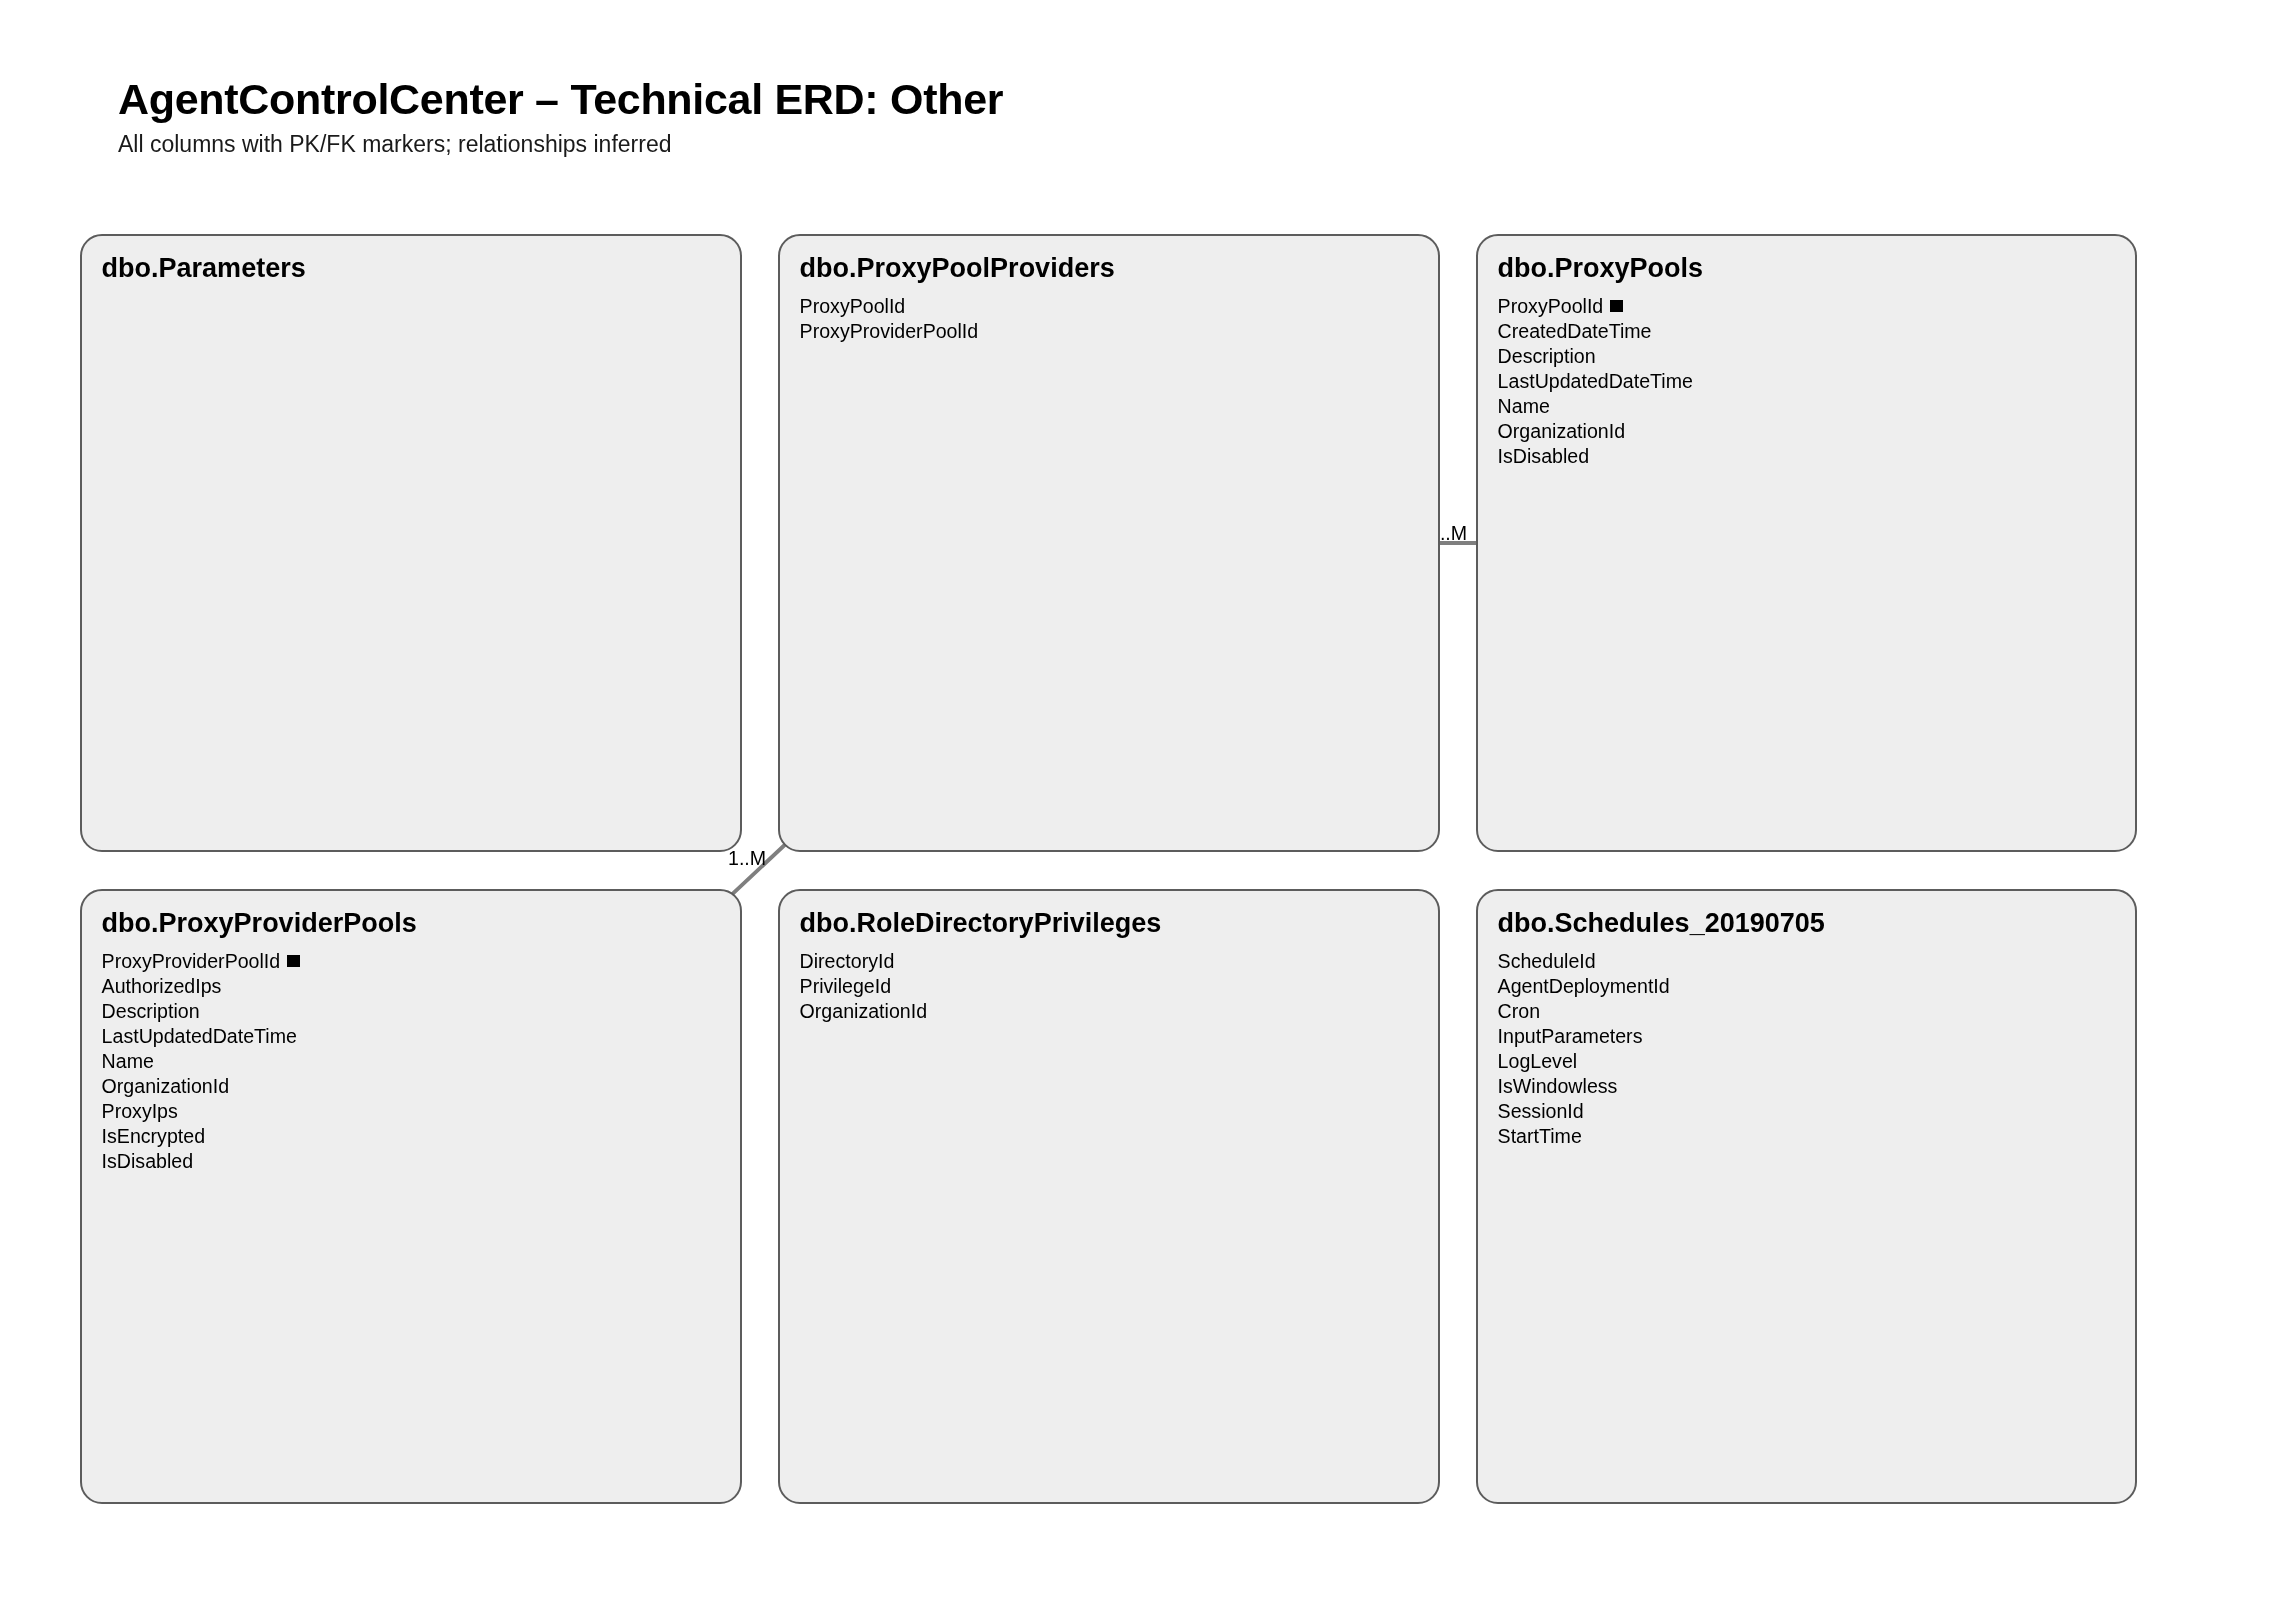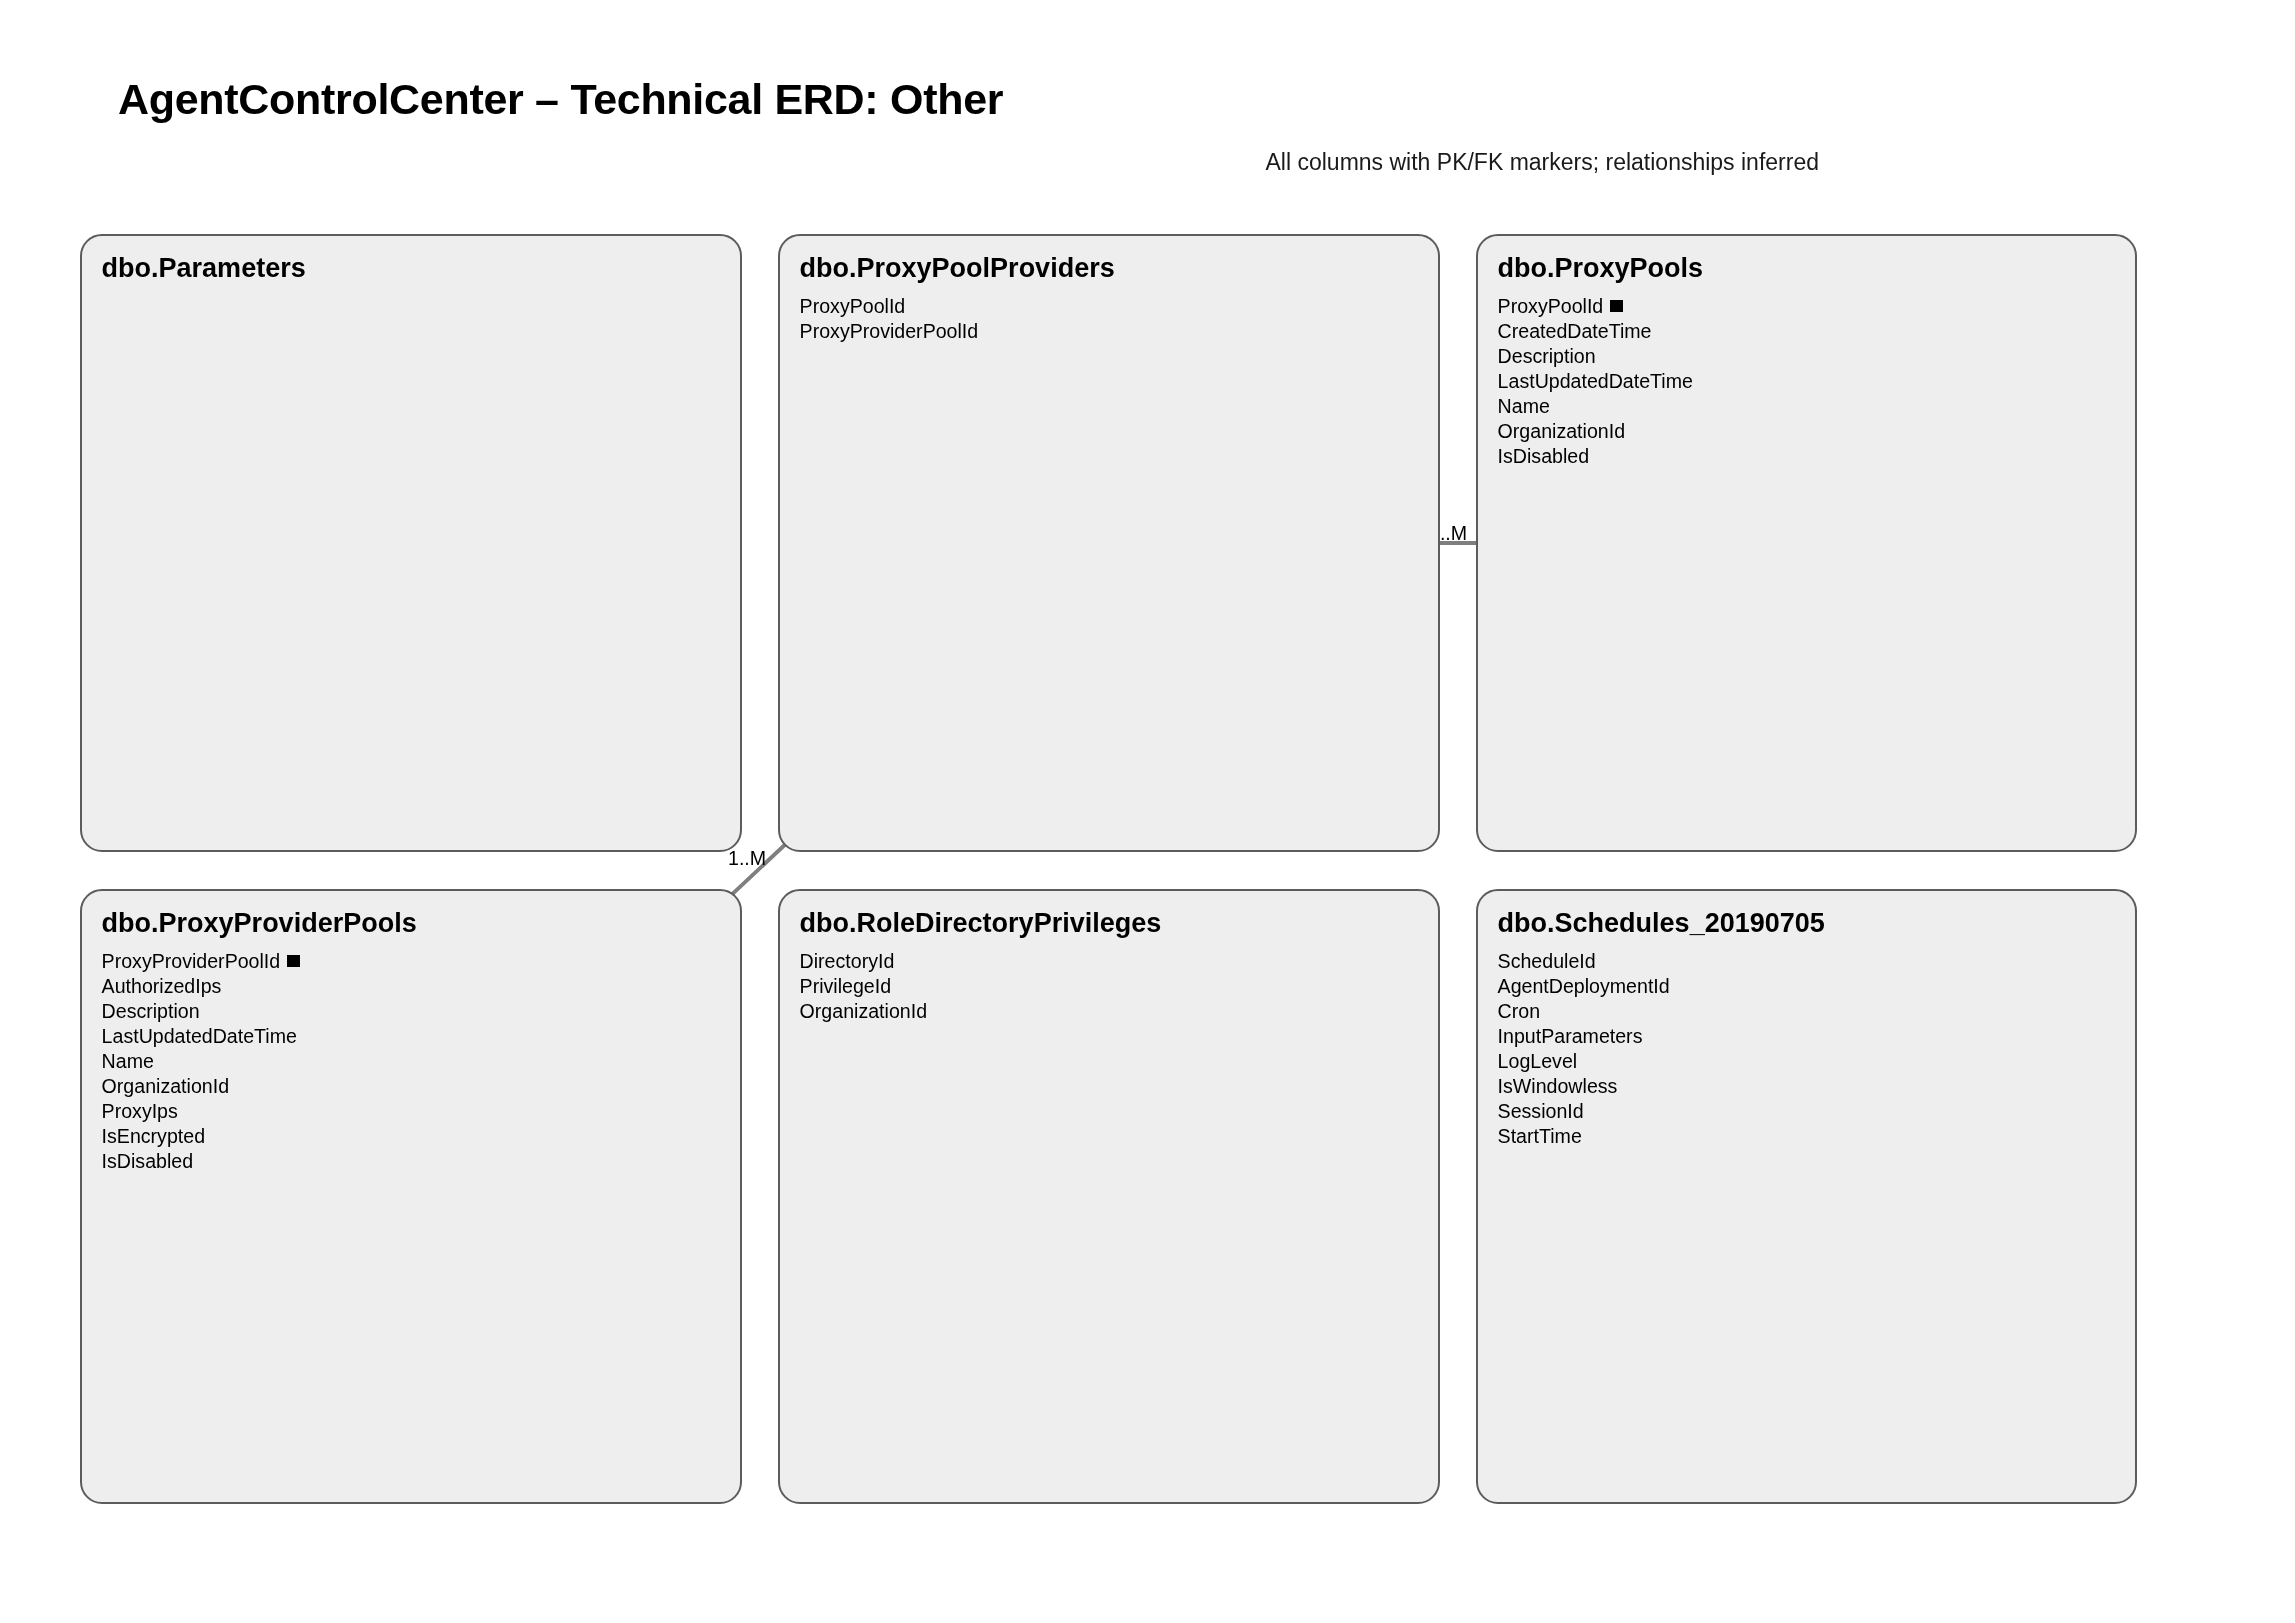--- a/index.html
+++ b/index.html
@@ -29,26 +29,25 @@
   }
   #page-title {
     font-size: 43px;
     font-weight: bold;
     letter-spacing: -0.3px;
     line-height: 1.05;
     color: #000000;
     white-space: nowrap;
   }
   #page-subtitle {
-    margin-top: 27px;
+    margin-top: 9px;
     font-size: 23px;
     font-weight: normal;
     color: #1a1a1a;
     white-space: nowrap;
-    text-align: right;
   }
   
   #edges {
     position: absolute;
     left: 0;
     top: 0;
     width: 2295px;
     height: 1623px;
     pointer-events: none;
   }

